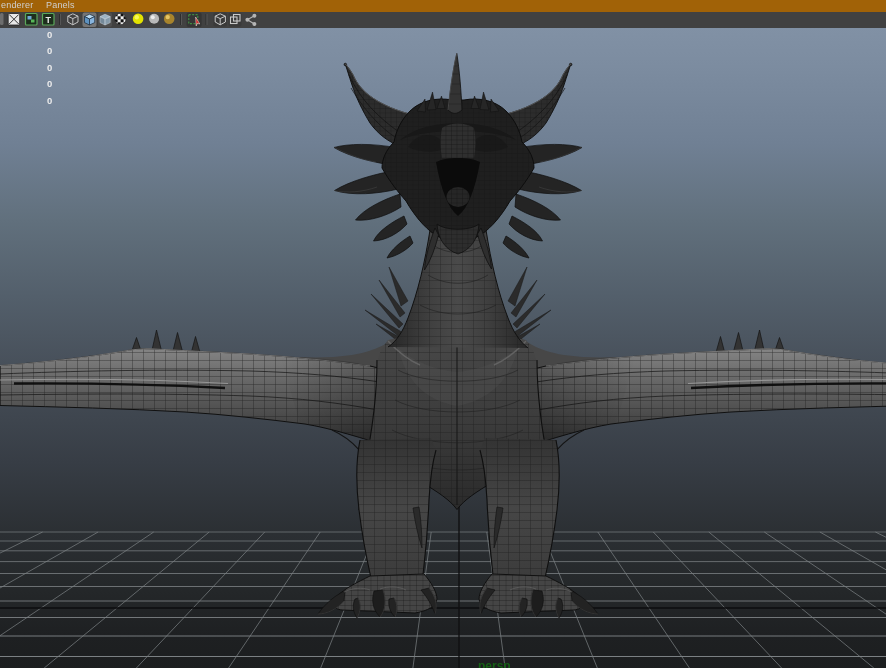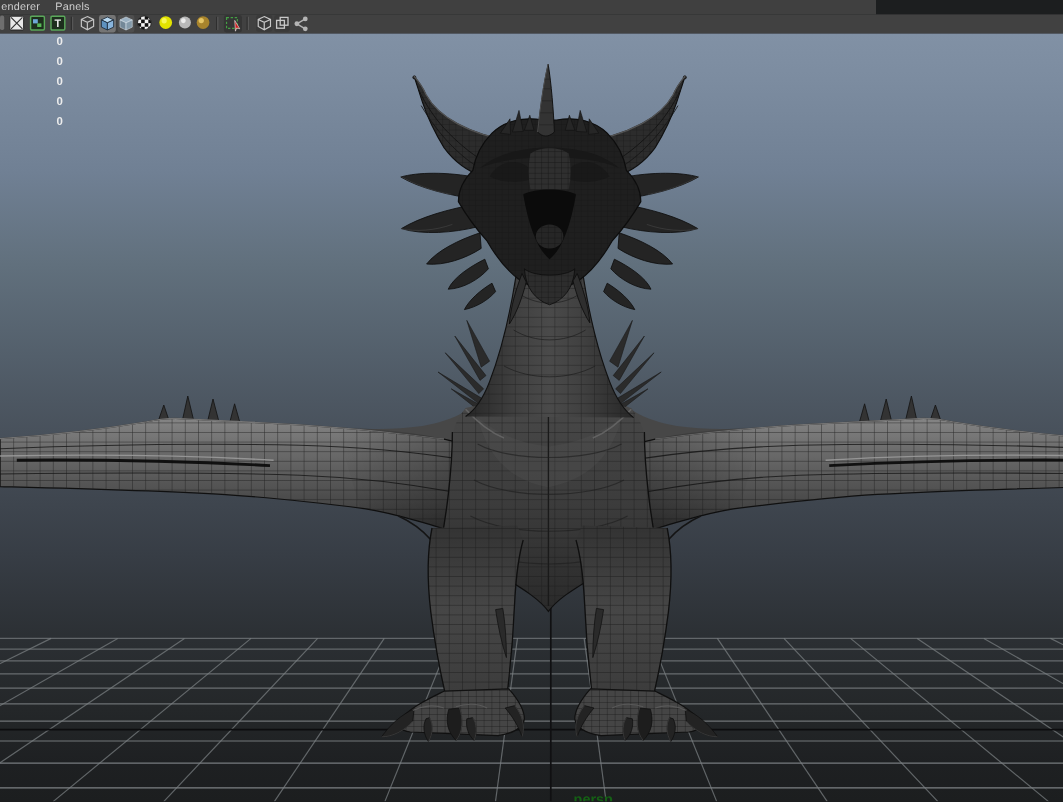--- a/index.html
+++ b/index.html
@@ -1,17 +1,17 @@
 <!DOCTYPE html>
 <html><head>
 <meta charset="utf-8">
 <style>
 html,body{margin:0;padding:0;background:#1c1e1f;}
 #win{position:relative;width:886px;height:668px;overflow:hidden;font-family:"Liberation Sans",sans-serif;}
-#menubar{position:absolute;top:0;left:0;width:730px;height:12px;background:#404040;}
+#menubar{position:absolute;top:0;left:0;width:886px;height:12px;background:#a16207;}
 #menubar span{position:absolute;top:0px;font-size:9px;color:#cfcfcf;letter-spacing:0.2px;}
 #toolbar{position:absolute;top:12px;left:0;width:886px;height:16px;background:#414141;}
 #viewport{position:absolute;top:28px;left:0;width:886px;height:640px;
 background:linear-gradient(to bottom,
  #8191a5 0%, #7c8ca0 6%, #708094 18%, #61707d 30%, #535f6b 42%,
  #464e58 54%, #373d45 68%, #2b2f33 79%, #242729 88%, #1e2022 95%, #1c1e1f 100%);}
 #scene{position:absolute;top:0;left:0;}
 #tbicons{position:absolute;top:0;left:0;}
 </style>
 </head>

